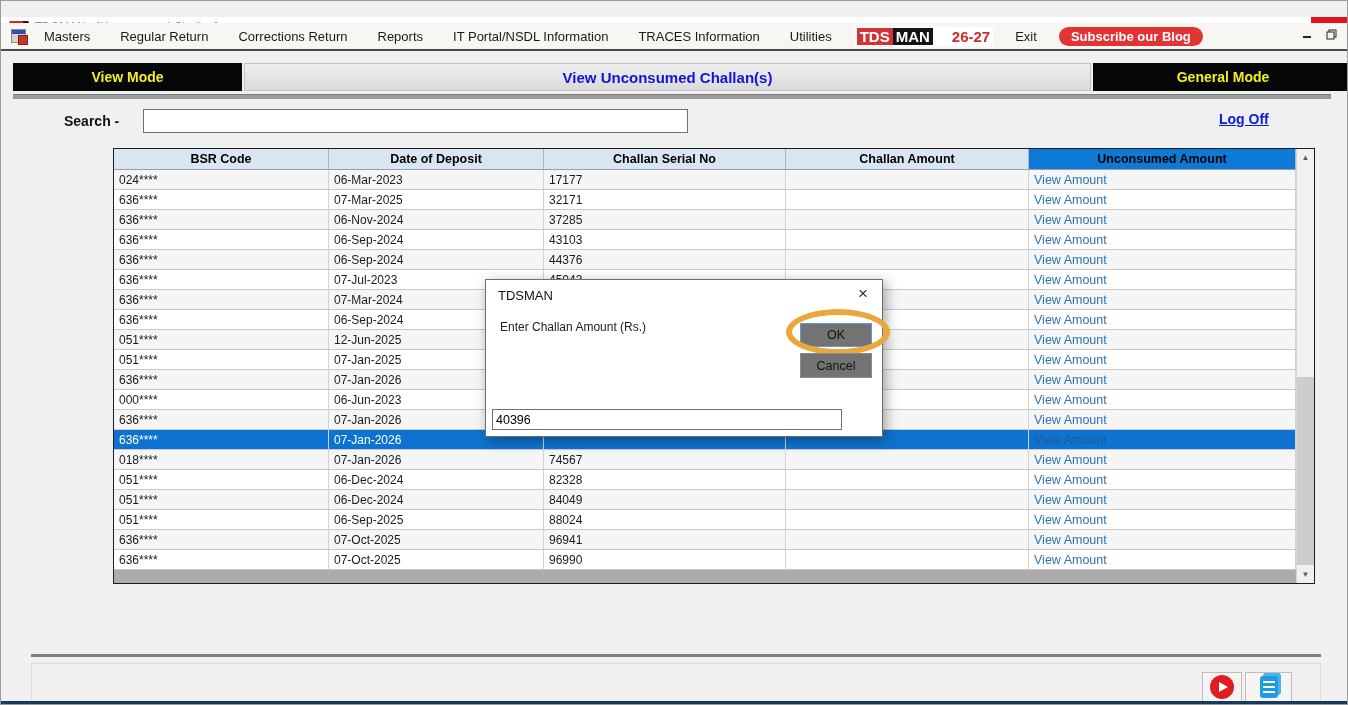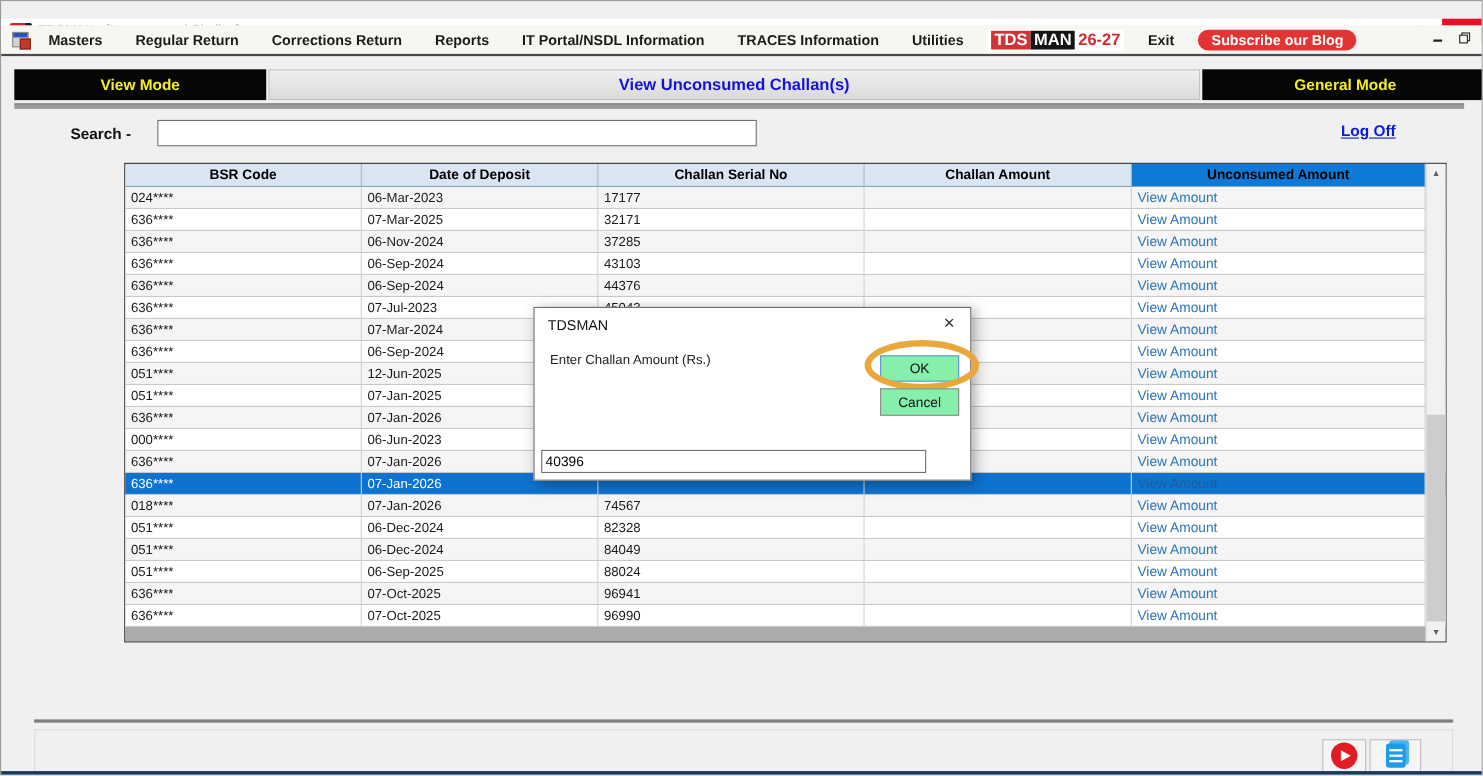--- a/index.html
+++ b/index.html
@@ -17,25 +17,25 @@
   .wbtn { width:38px; height:22px; display:flex; align-items:center; justify-content:center; color:#444; }
   #min-btn { left:1226px; top:0; }
   #restore-btn { left:1268px; top:0; }
   #close-btn { left:1310px; top:0; width:38px; background:#e81123; color:#fff; font-size:14px; }
 
   
   #menubar { left:0; top:22px; width:1348px; height:28px; background:#f7f6f3; border-bottom:2px solid #4a4a4a; display:flex; align-items:center; padding-left:10px; }
   #mdi-icon { width:15px; height:14px; position:relative; background:#d6d3ce; border:1px solid #8a8a8a; margin-right:10px; }
   #mdi-icon::before { content:""; position:absolute; left:0; top:0; right:0; height:4px; background:#2a52be; }
   #mdi-icon::after { content:""; position:absolute; right:-3px; bottom:-3px; width:8px; height:8px; background:#c0392b; border:1px solid #7a241c; }
-  .menu-item { font-size:13px; font-weight:700; color:#1a1a1a; padding:4px 8px; margin-right:14px; white-space:nowrap; }
+  .menu-item { font-size:13px; font-weight:400; color:#1a1a1a; padding:4px 8px; margin-right:14px; white-space:nowrap; }
   #brand { display:flex; align-items:center; background:#fff; padding:1px 3px; margin-right:14px; font-weight:bold; font-size:15px; }
   #brand .tds { background:#cf3537; color:#fff; padding:0 3px; }
   #brand .man { background:#141414; color:#fff; padding:0 3px; }
-  #brand .yr  { color:#cf2b2b; padding-left:3px; }
+  #brand .yr  { color:#cf2b2b; padding-left:19px; }
   #subscribe { background:#e23434; color:#fff; font-weight:bold; font-size:13px; padding:2px 12px; border-radius:10px; white-space:nowrap; }
   #child-controls { position:absolute; right:10px; top:28px; display:flex; gap:14px; color:#222; }
 
   
   .banner { height:28px; display:flex; align-items:center; justify-content:center; font-weight:bold; }
   #view-mode { left:12px; top:62px; width:229px; background:#060606; color:#f4ee27; font-size:14px; }
   #page-banner { left:243px; top:62px; width:847px; background:linear-gradient(#efefef,#dadada); border:1px solid #c2c2c2; color:#1412d9; font-size:15px; }
   #general-mode { left:1092px; top:62px; width:260px; background:#060606; color:#f4ee27; font-size:14px; }
   #divider1 { left:12px; top:93px; width:1318px; height:5px; background:#9b9b9b; border-top:1px solid #7c7c7c; }
 
@@ -62,21 +62,21 @@
   .scroll-arrow { position:absolute; left:0; width:17px; height:17px; display:flex; align-items:center; justify-content:center; font-size:8px; color:#5e5e5e; }
   #scroll-up { top:0; }
   #scroll-down { bottom:0; }
   #scroll-thumb { position:absolute; left:0; top:228px; width:17px; height:188px; background:#cdcdcd; }
 
   
   #dialog { left:484px; top:278px; width:398px; height:158px; background:#fff; border:1px solid #6e6e6e; box-shadow:3px 3px 12px rgba(0,0,0,.35); }
   #dialog-title { left:12px; top:8px; font-size:13px; color:#111; }
   #dialog-close { right:10px; top:4px; font-size:17px; color:#333; cursor:pointer; padding:0 4px; }
   #dialog-label { left:14px; top:40px; font-size:12px; color:#222; }
-  .dlg-btn { width:72px; background:#86efac; border:1px solid #8a8a8a; font-size:12.5px; color:#111; font-family:"Liberation Sans",sans-serif; cursor:pointer; }
+  .dlg-btn { width:72px; background:#737373; border:1px solid #8a8a8a; font-size:12.5px; color:#111; font-family:"Liberation Sans",sans-serif; cursor:pointer; }
   #ok-btn { left:314px; top:43px; height:24px; border-color:#5f9bd5; }
   #cancel-btn { left:314px; top:73px; height:25px; }
   #highlight-ring { left:300px; top:29px; width:104px; height:46px; border:6px solid #e9a73c; border-radius:50%; pointer-events:none; }
   #amount-input { left:6px; top:129px; width:350px; height:21px; border:1px solid #707070; font-size:12.5px; padding:0 3px; font-family:"Liberation Sans",sans-serif; }
 
   
   #divider2 { left:30px; top:653px; width:1290px; height:3px; background:#7f7f7f; }
   #footer-panel { left:30px; top:662px; width:1290px; height:39px; background:#f1f0ee; border:1px solid #dcdbd9; }
   .foot-btn { height:24px; width:107px; font-size:14px; font-weight:bold; font-family:"Liberation Sans",sans-serif; cursor:pointer;margin-top:32px; }
   #login-btn { left:557px; top:677px; background:#d4d1cb; border:1px solid #a8a49c; color:#6f6f6f; }

